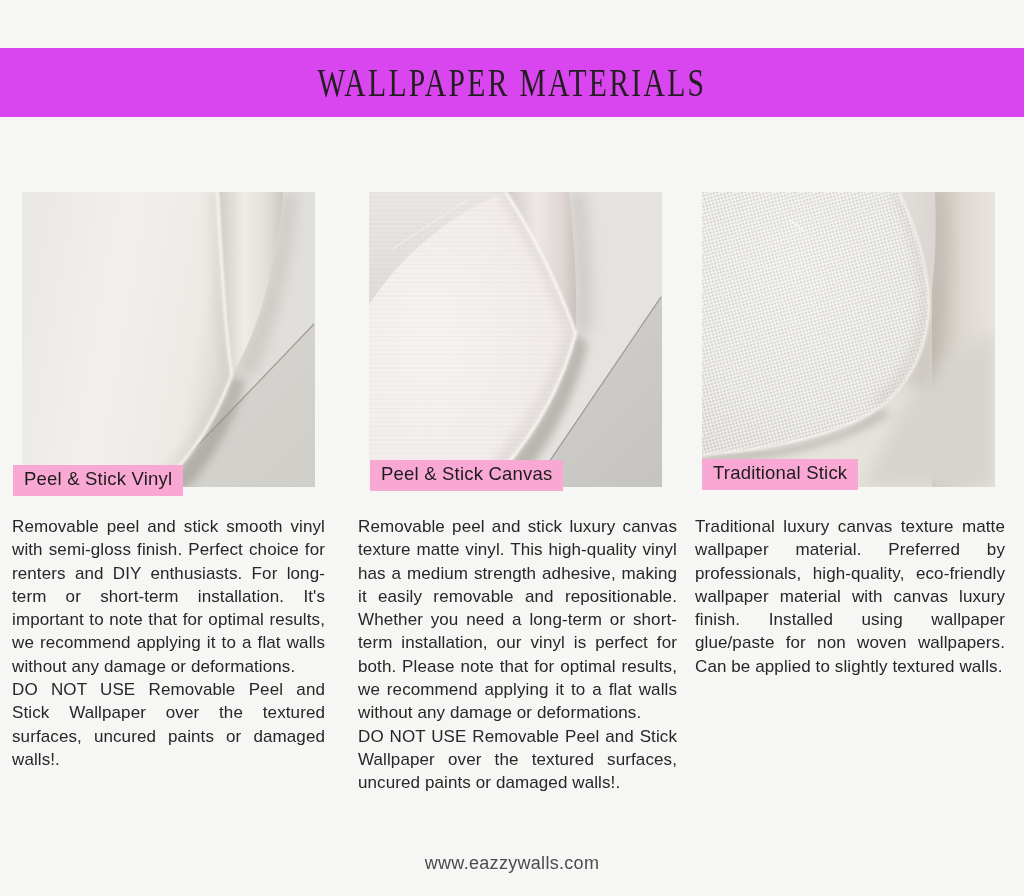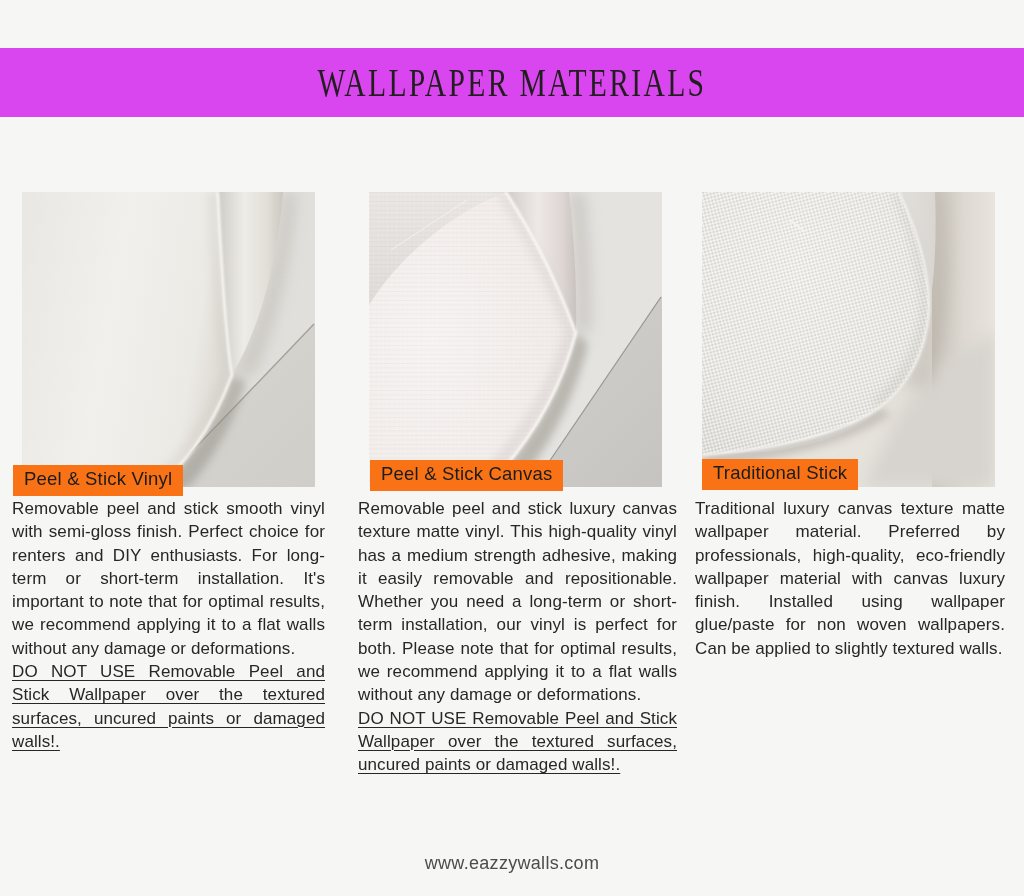--- a/index.html
+++ b/index.html
@@ -35,42 +35,41 @@
   .col3 { left:695px; width:310px; }
 
   .photo { width:293px; height:295px; }
   .col1 .photo { margin-left:10px; }
   .col2 .photo { margin-left:11px; }
   .col3 .photo { margin-left:7px; }
   .photo svg { display:block; }
 
   .label {
     position:absolute;
-    background:#f97316;
+    background:#f9a8d4;
     padding:3px 11px 6px 11px;
     font-size:18.5px;
     font-weight:500;
     color:#1c1c1c;
     white-space:nowrap;
     letter-spacing:0.2px;
   }
   .col1 .label { left:1px;  top:273px; }
   .col2 .label { left:12px; top:268px; }
   .col3 .label { left:7px;  top:267px; }
 
   .body-text {
-    margin-top:10px;
+    margin-top:28px;
     font-size:17px;
     line-height:23.3px;
     letter-spacing:0.1px;
     color:#272727;
     text-align:justify;
   }
   .warning {
-    text-decoration:underline;
     text-underline-offset:3px;
     text-decoration-thickness:1.4px;
   }
 
   
   .footer {
     position:absolute; left:0; top:853px; width:1024px;
     text-align:center;
     font-size:18px;
     letter-spacing:0.3px;

